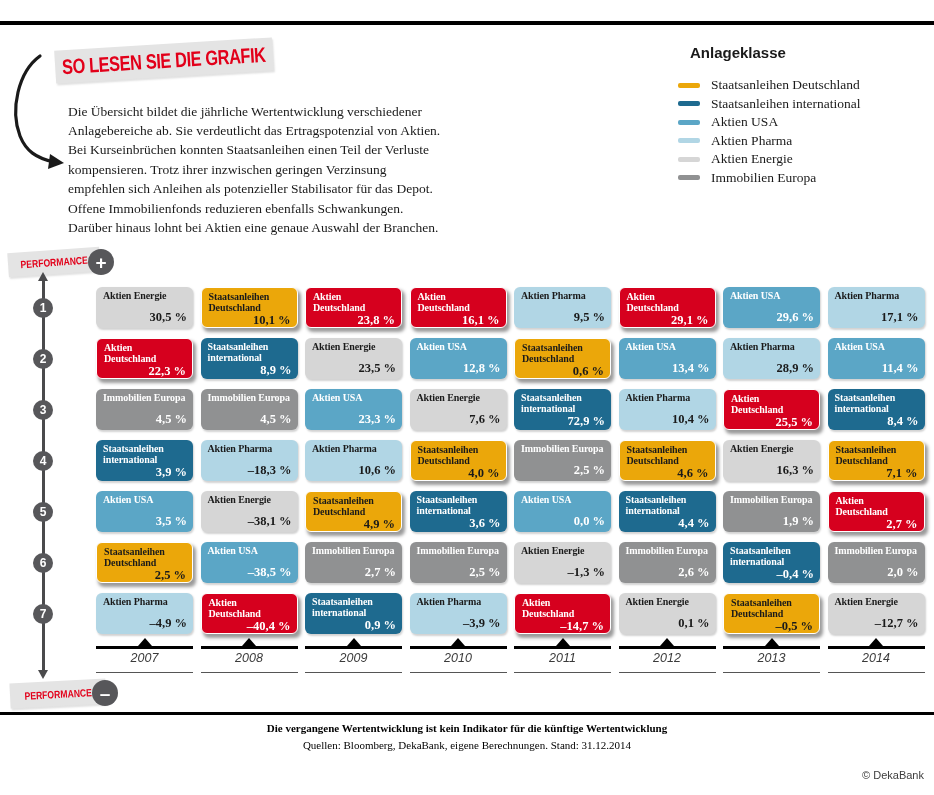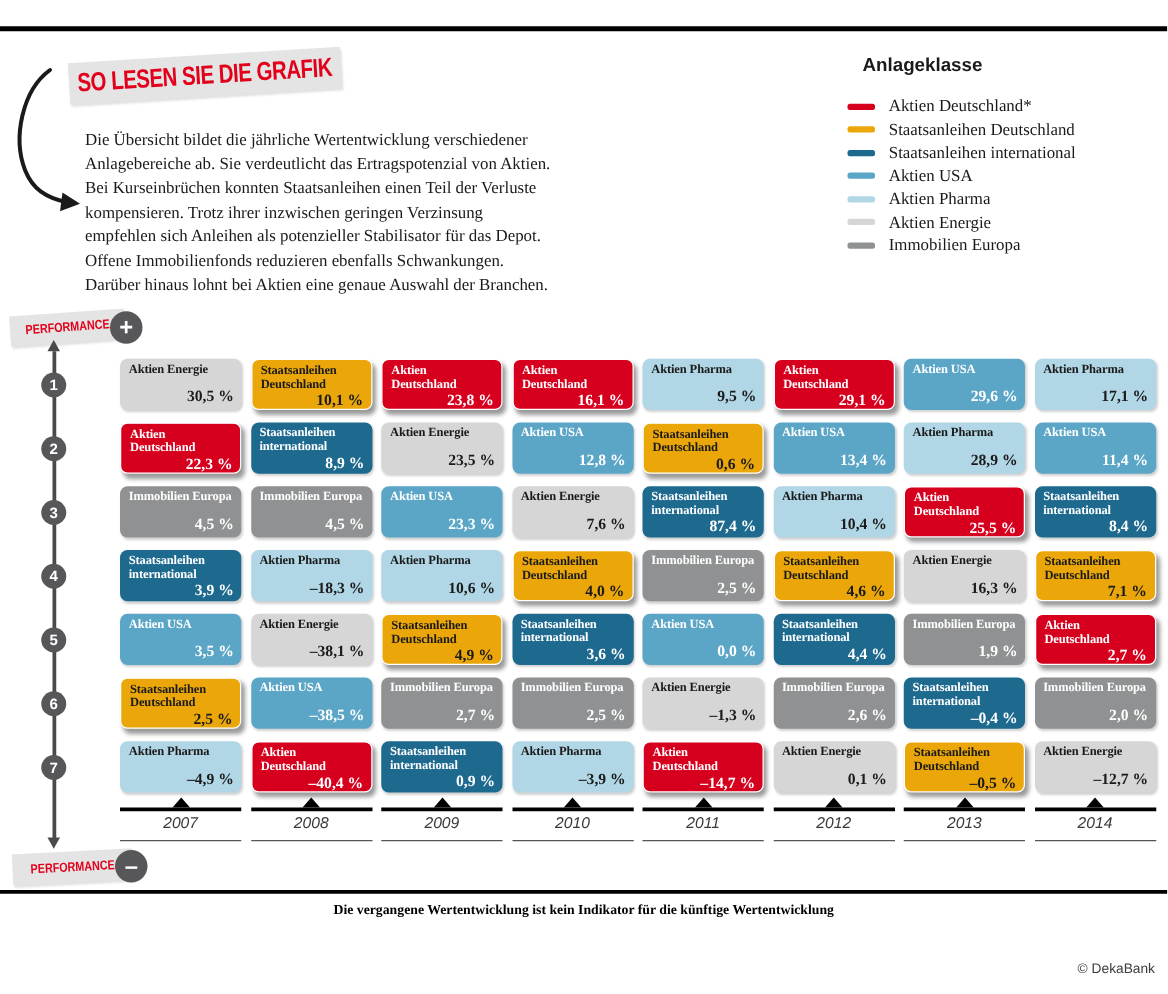--- a/index.html
+++ b/index.html
@@ -88,24 +88,20 @@
     <path d="M 44 106 L 58 115 L 42 121 Z" fill="#1a1a1a"></path>
   </svg>
   <div class="howto-banner">
     <span>SO LESEN SIE DIE GRAFIK</span>
   </div>
   <p class="howto-text">Die Übersicht bildet die jährliche Wertentwicklung verschiedener Anlagebereiche ab. Sie verdeutlicht das Ertragspotenzial von Aktien. Bei Kurseinbrüchen konnten Staatsanleihen einen Teil der Verluste kompensieren. Trotz ihrer inzwischen geringen Verzinsung empfehlen sich Anleihen als potenzieller Stabilisator für das Depot. Offene Immobilienfonds reduzieren ebenfalls Schwankungen. Darüber hinaus lohnt bei Aktien eine genaue Auswahl der Branchen.</p>
 
   <div class="legend-title">Anlageklasse</div>
   <div class="legend-items" id="legend-items">
       <div class="legend-item">
-      <span class="swatch" style="background: rgb(214, 0, 30);"></span>
-      <span class="legend-item-label">Aktien Deutschland*</span>
-    </div>
-      <div class="legend-item">
       <span class="swatch" style="background: rgb(235, 167, 10);"></span>
       <span class="legend-item-label">Staatsanleihen Deutschland</span>
     </div>
       <div class="legend-item">
       <span class="swatch" style="background: rgb(30, 106, 143);"></span>
       <span class="legend-item-label">Staatsanleihen international</span>
     </div>
       <div class="legend-item">
       <span class="swatch" style="background: rgb(91, 166, 198);"></span>
       <span class="legend-item-label">Aktien USA</span>
@@ -275,21 +271,21 @@
       <div class="cell" style="left: 514px; top: 287px; background: rgb(177, 214, 229); color: rgb(26, 26, 26);">
       <div class="cell-asset-label">Aktien Pharma</div>
       <div class="cell-value">9,5 %</div>
     </div>
       <div class="cell emph" style="left: 514px; top: 338px; background: rgb(235, 167, 10); color: rgb(26, 26, 26);">
       <div class="cell-asset-label">Staatsanleihen Deutschland</div>
       <div class="cell-value">0,6 %</div>
     </div>
       <div class="cell" style="left: 514px; top: 389px; background: rgb(30, 106, 143); color: rgb(255, 255, 255);">
       <div class="cell-asset-label">Staatsanleihen international</div>
-      <div class="cell-value">87,4 %</div>
+      <div class="cell-value">72,9 %</div>
     </div>
       <div class="cell" style="left: 514px; top: 440px; background: rgb(144, 145, 146); color: rgb(255, 255, 255);">
       <div class="cell-asset-label">Immobilien Europa</div>
       <div class="cell-value">2,5 %</div>
     </div>
       <div class="cell" style="left: 514px; top: 491px; background: rgb(91, 166, 198); color: rgb(255, 255, 255);">
       <div class="cell-asset-label">Aktien USA</div>
       <div class="cell-value">0,0 %</div>
     </div>
       <div class="cell neg" style="left: 514px; top: 542px; background: rgb(214, 214, 214); color: rgb(26, 26, 26);">
@@ -431,15 +427,16 @@
       <div class="year-axis" style="left: 827.5px;">
       <div class="year-tri"></div>
       <div class="year-thick"></div>
       <div class="year-label">2014</div>
       <div class="year-thin"></div>
     </div>
     </div>
 
   <div class="rule bottom"></div>
   <div class="footer-line l1">Die vergangene Wertentwicklung ist kein Indikator für die künftige Wertentwicklung</div>
+  <div class="footer-line l2">Quellen: Bloomberg, DekaBank, eigene Berechnungen. Stand: 31.12.2014</div>
   <div class="copyright">© DekaBank</div>
 
 </div>
 
 </body></html>

